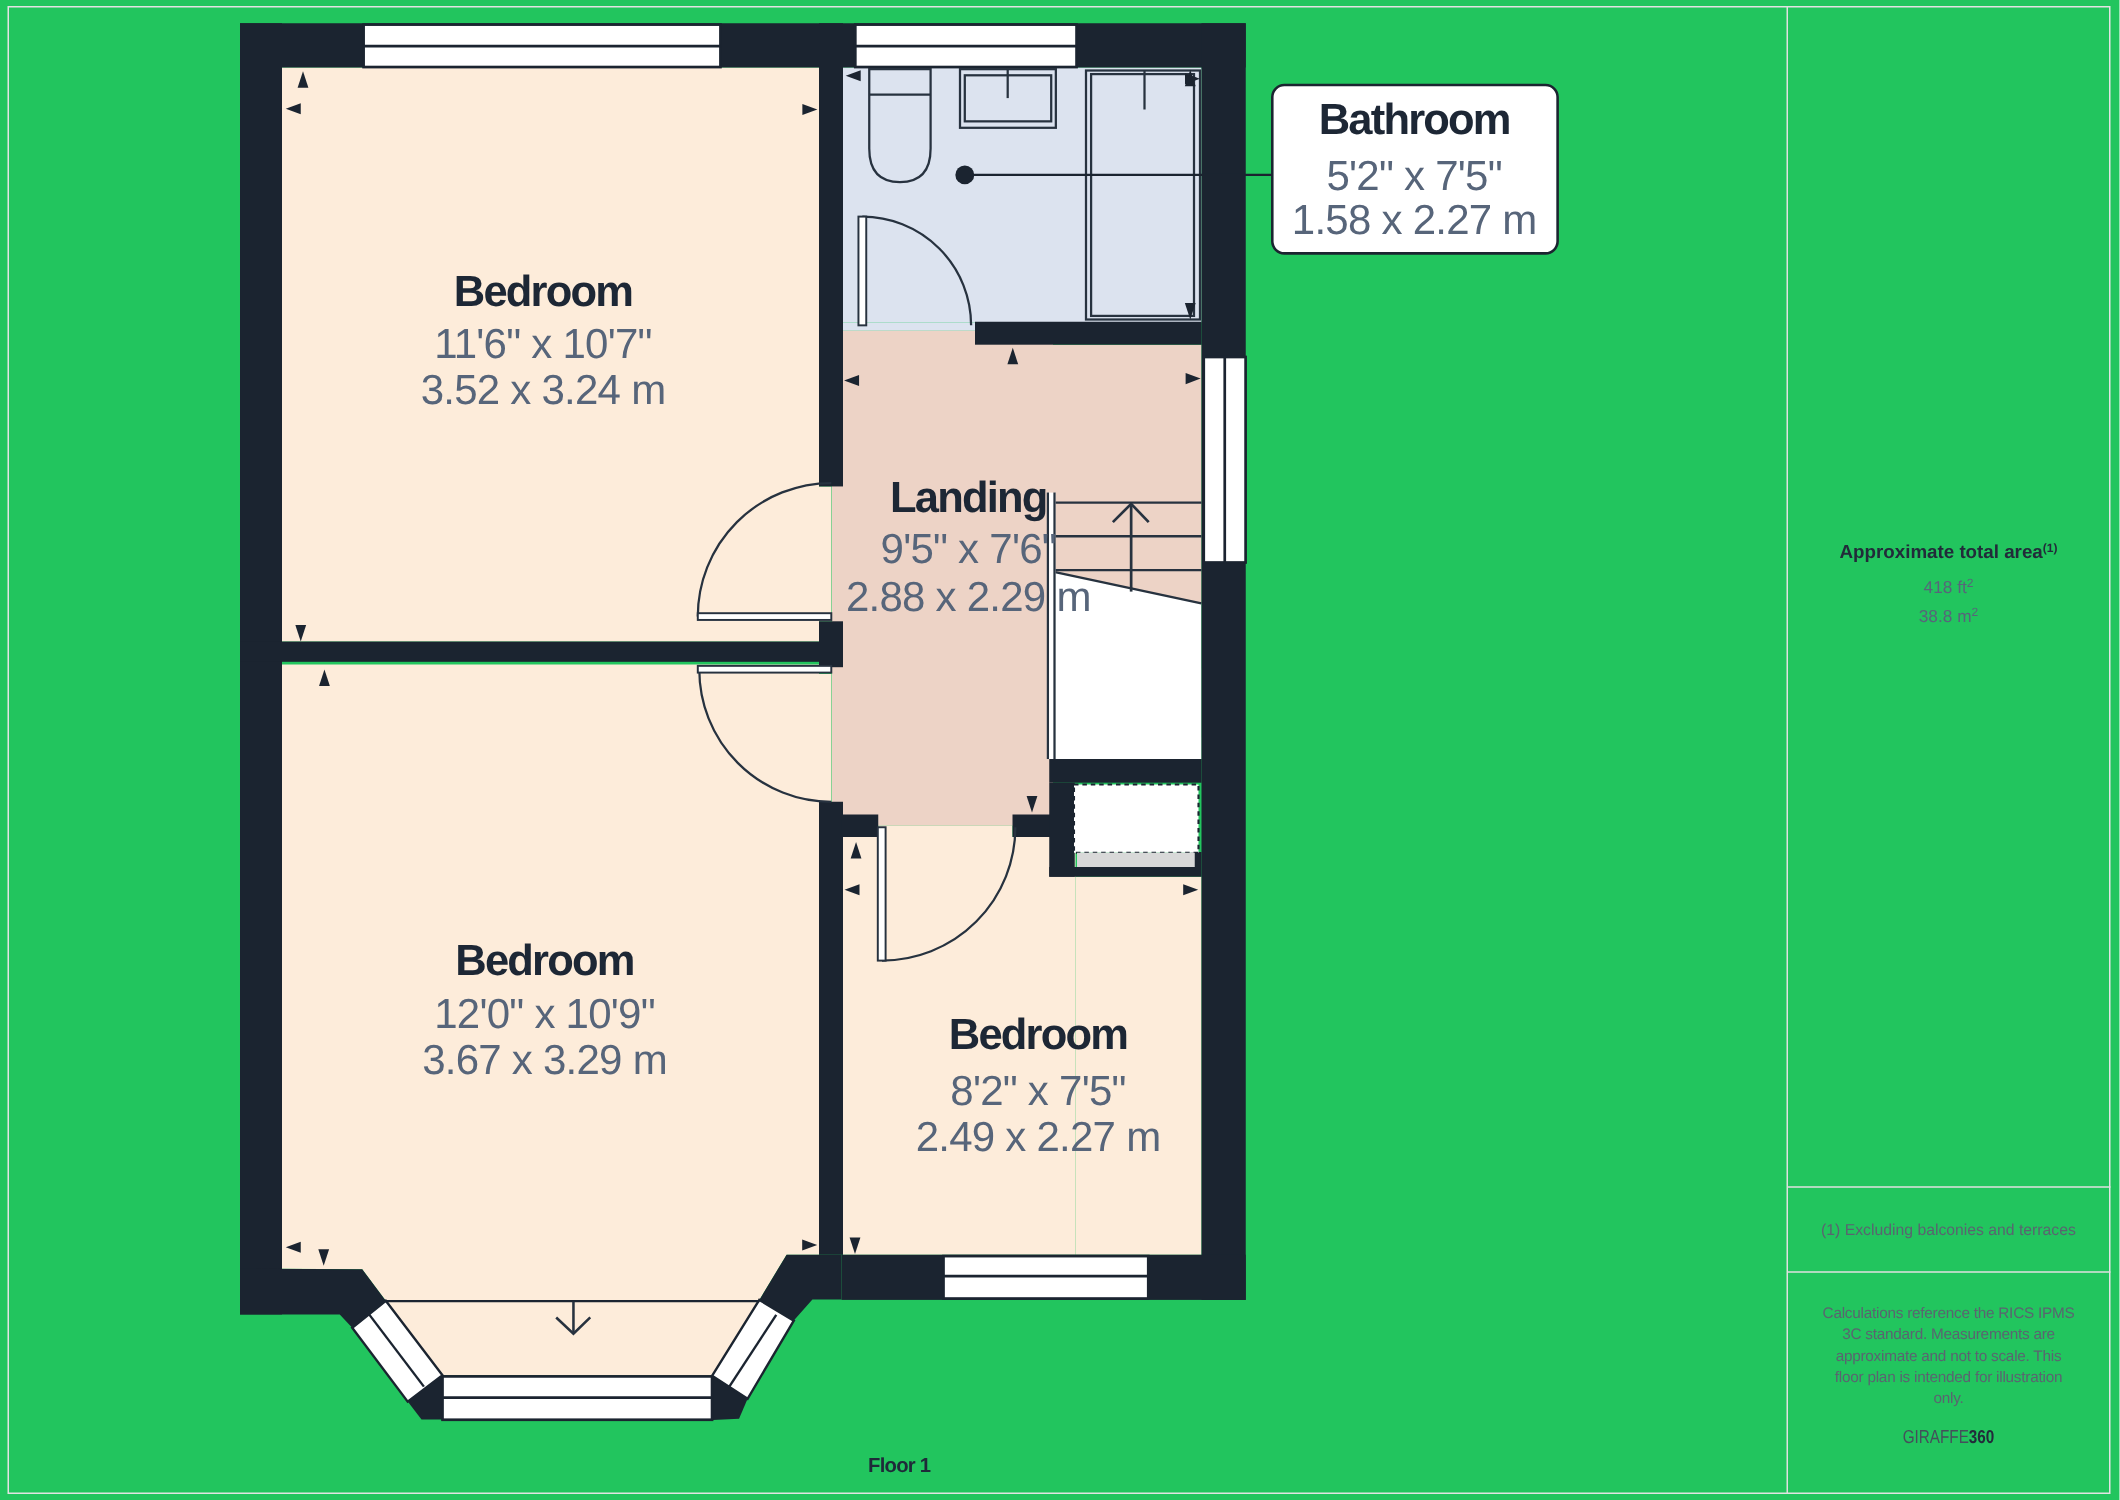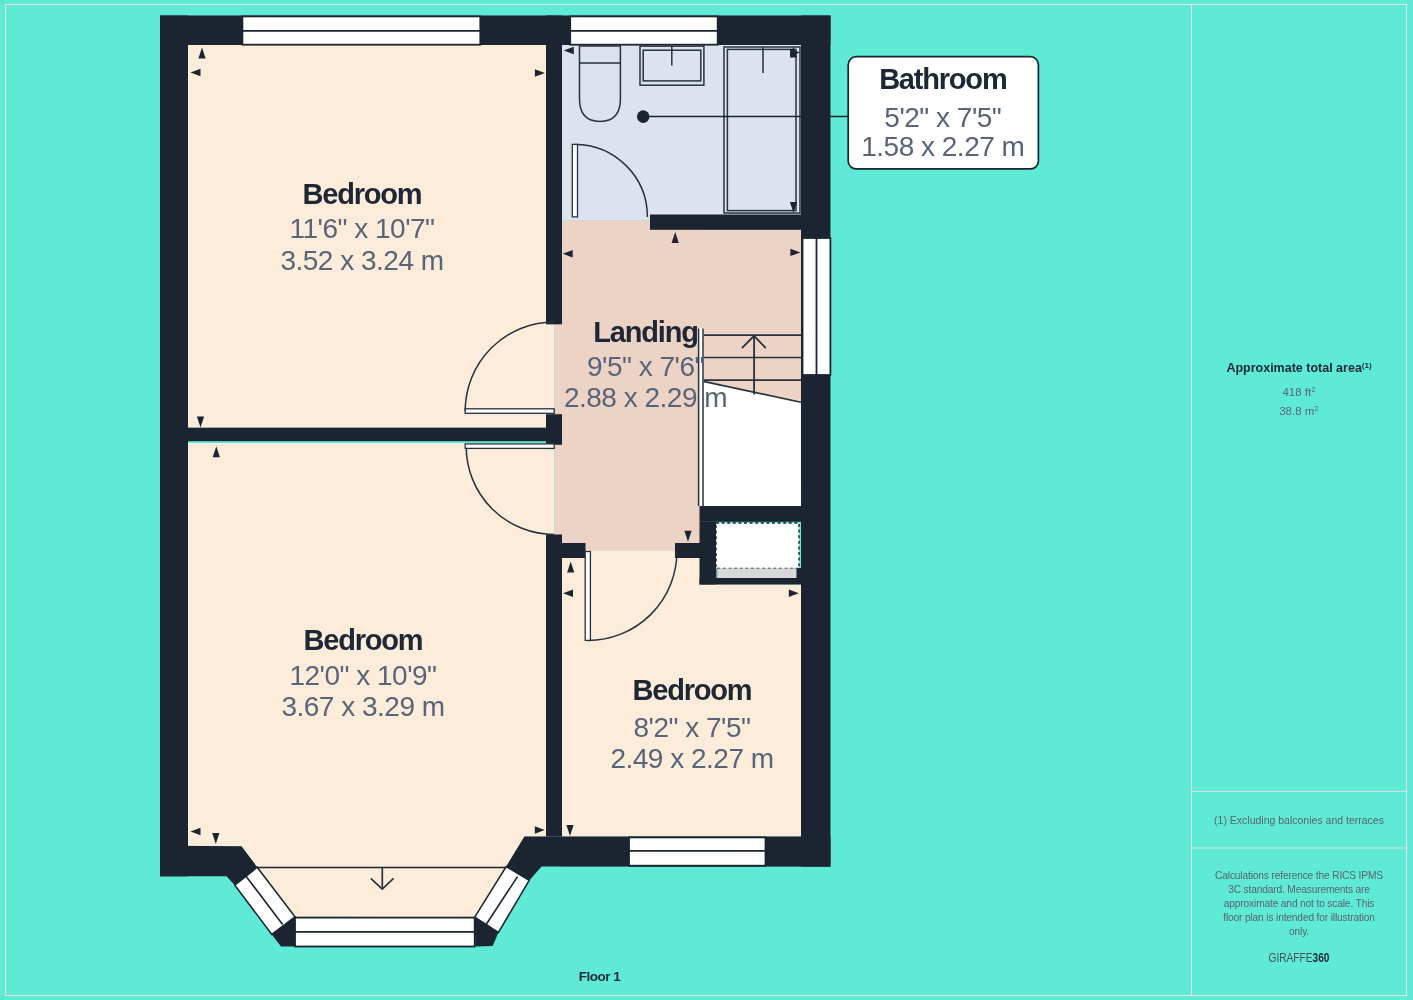--- a/index.html
+++ b/index.html
@@ -1,16 +1,16 @@
 <!DOCTYPE html>
 <html><head>
 <meta charset="utf-8">
 <style>
   html,body{margin:0;padding:0;background:#fff;}
-  .page{position:relative;width:1413px;height:1000px;background:#5eead4;overflow:hidden;
+  .page{position:relative;width:1413px;height:1000px;background:#22c55e;overflow:hidden;
         font-family:"Liberation Sans", sans-serif;}
   svg text{font-family:"Liberation Sans", sans-serif;}
   .rname{font-weight:bold;font-size:29px;fill:#1d2735;letter-spacing:-1.2px;}
   .rdim{font-size:28px;fill:#57657a;letter-spacing:-0.5px;}
 </style>
 </head>
 <body>
 <div class="page">
 <svg width="1413" height="1000" viewBox="0 0 1413 1000" xmlns="http://www.w3.org/2000/svg">
 

